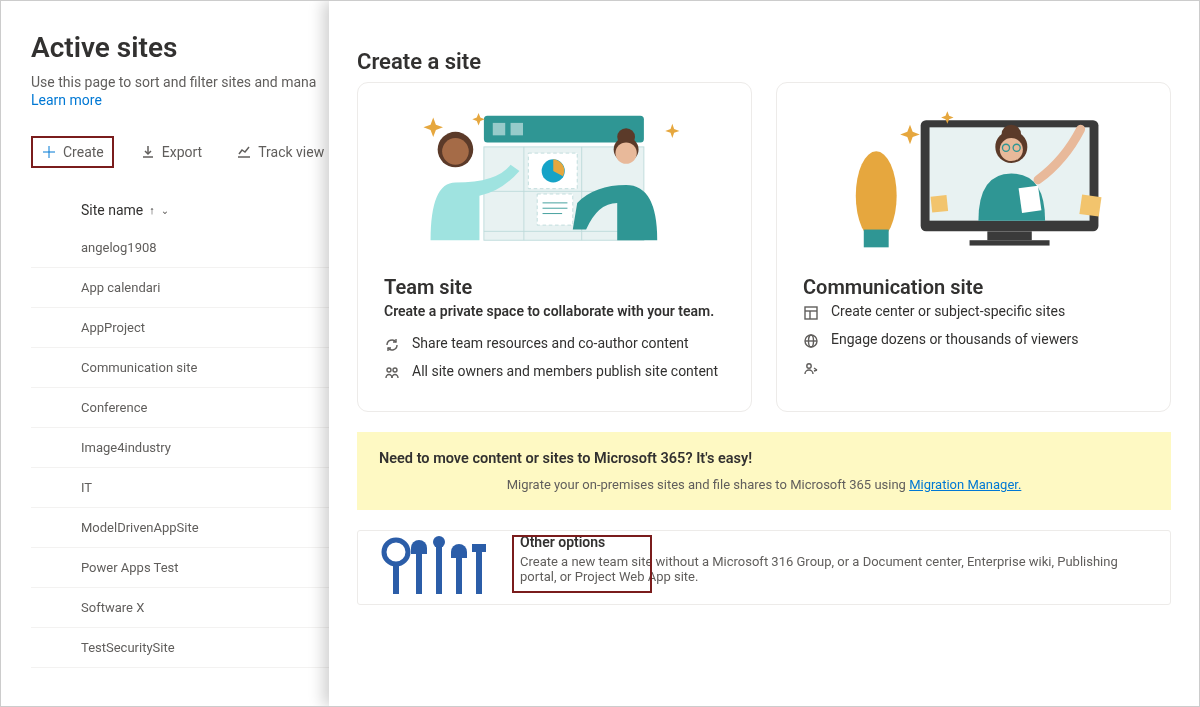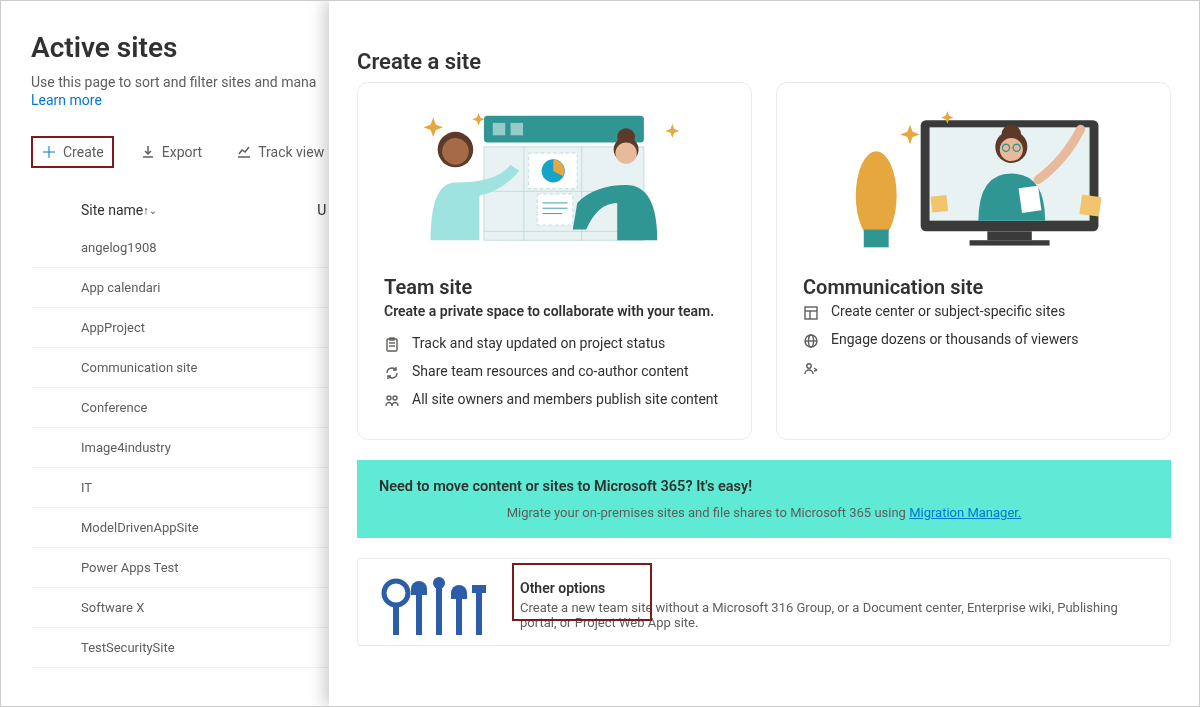--- a/index.html
+++ b/index.html
@@ -63,20 +63,21 @@
     margin-top: 34px;
     padding-left: 50px;
     display: flex;
     gap: 160px;
     font-size: 14px;
     color: #323130;
   }
   .col-sitename {
     display: inline-flex;
     align-items: center;
+    gap: 6px;
     cursor: pointer;
   }
   .sort-arrow { font-size: 11px; }
   .chevron { font-size: 10px; color:#605e5c; }
 
   .site-list { margin-top: 10px; }
   .site-row {
     padding: 12px 0 12px 50px;
     border-bottom: 1px solid #f3f2f1;
     color: #605e5c;
@@ -128,35 +129,34 @@
   }
   .card-body { padding: 12px 26px 0 26px; }
   .card-title { font-size: 20px; font-weight:600; margin-bottom:4px; color:#323130; }
   .card-desc  { font-size: 14px; font-weight:600; color:#323130; margin-bottom:16px; }
   .feat { display:flex; align-items:flex-start; gap:12px; font-size:14px; color:#323130; margin-bottom:10px; }
   .feat-icon { width:16px; height:16px; flex:0 0 16px; margin-top:2px; display:flex; align-items:center; justify-content:center; }
   .feat-icon svg { width:16px; height:16px; stroke:#605e5c; fill:none; stroke-width:1.4; }
 
   .migrate-banner {
     margin-top: 20px;
-    background: #5eead4;
+    background: #fef9c3;
     padding: 18px 22px;
   }
   .migrate-title { font-weight:600; font-size: 14.5px; margin-bottom:10px; color:#323130; }
   .migrate-text { font-size: 13px; color:#605e5c;text-align:center; }
   .migrate-text a { color:#0078d4; text-decoration:underline; cursor:pointer; }
 
   .other-card {
     margin-top: 20px;
     border: 1px solid #edebe9;
     border-radius: 3px;
     display:flex;
-    align-items:center;
     gap: 22px;
-    padding: 16px 26px 10px 20px;
+    padding: 3px 26px 10px 20px;
     position: relative;
     cursor:pointer;
   }
   .other-illustration { width: 120px; height: 60px; display:flex; align-items:flex-end; justify-content:center; overflow:hidden;}
   .other-text .other-title { font-weight:600; font-size:14px; color:#323130; margin-bottom:4px;}
   .other-text .other-desc  { font-size:13px; color:#605e5c; max-width: 620px; }
   .other-highlight {
     position:absolute;
     left: 154px;
     top: 4px;
@@ -267,31 +267,20 @@
           <path d="M310 35 l2 -6 l2 6 l6 2 l-6 2 l-2 6 l-2 -6 l-6 -2 z" fill="#e6a73e"></path>
           <path d="M92 22 l2 -5 l2 5 l5 2 l-5 2 l-2 5 l-2 -5 l-5 -2 z" fill="#e6a73e"></path>
         </svg>
       </div>
       <div class="card-body">
         <div class="card-title">Team site</div>
         <div class="card-desc">Create a private space to collaborate with your team.</div>
         <div class="feat">
           <span class="feat-icon">
               <svg viewBox="0 0 16 16">
-                <rect x="3" y="2" width="10" height="12" rx="1"></rect>
-                <rect x="6" y="1" width="4" height="2"></rect>
-                <line x1="5" y1="6" x2="11" y2="6"></line>
-                <line x1="5" y1="9" x2="11" y2="9"></line>
-              </svg>
-            </span>
-          <span>Track and stay updated on project status</span>
-        </div>
-        <div class="feat">
-          <span class="feat-icon">
-              <svg viewBox="0 0 16 16">
                 <path d="M3 8a5 5 0 0 1 9-3"></path>
                 <path d="M13 8a5 5 0 0 1-9 3"></path>
                 <path d="M12 2v3h-3"></path>
                 <path d="M4 14v-3h3"></path>
               </svg>
             </span>
           <span>Share team resources and co-author content</span>
         </div>
         <div class="feat">
           <span class="feat-icon">

